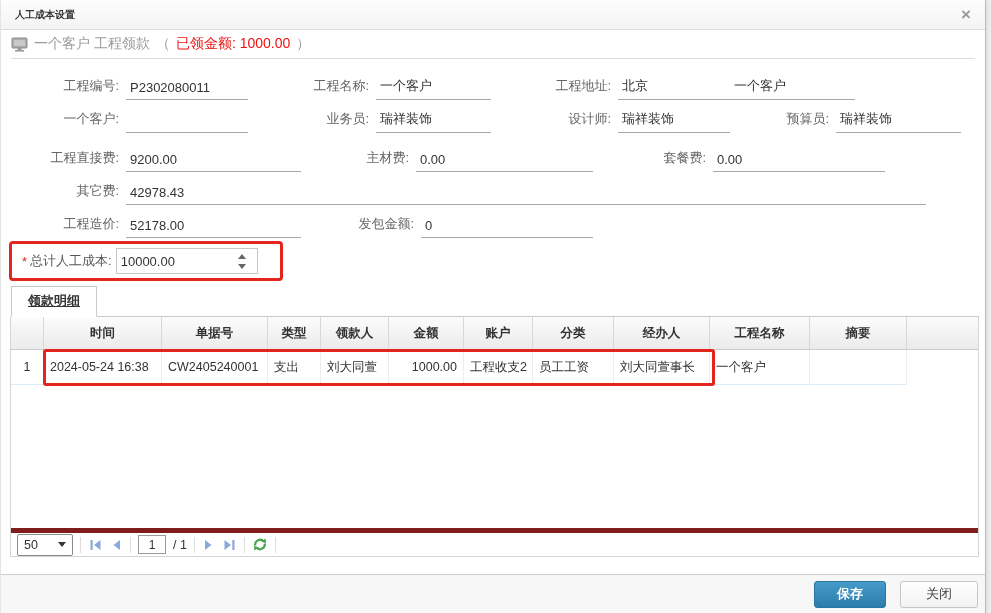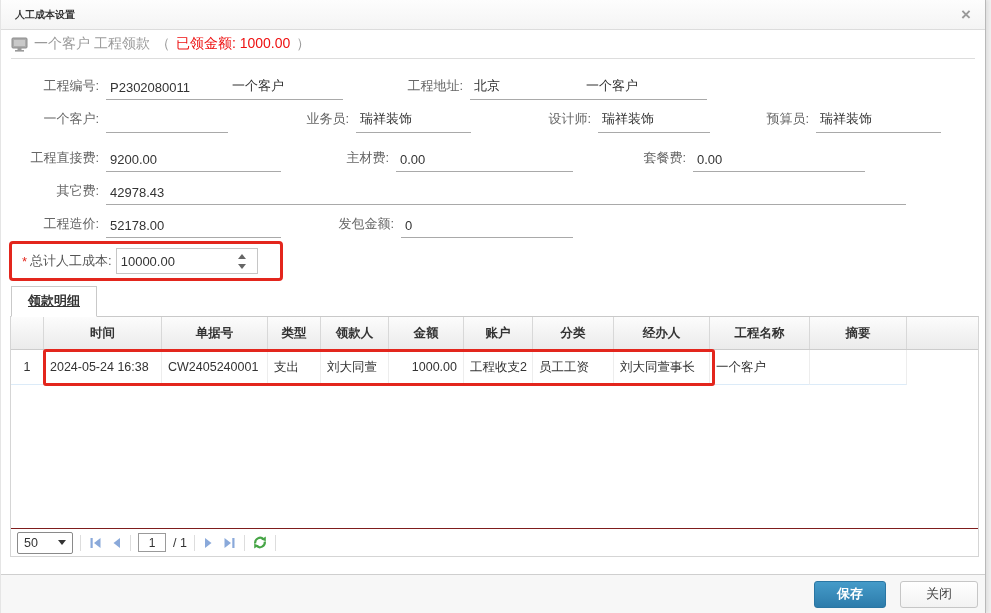--- a/index.html
+++ b/index.html
@@ -32,21 +32,21 @@
   
   .summary {
     height: 29px; margin: 0 10px;
     display: flex; align-items: center; gap: 6px;
     border-bottom: 1px solid #ddd;
     font-size: 14px; color: #9a9a9a;
   }
   .summary .received { color: #ee1111; }
   .summary .paren { color: #9a9a9a; }
   
-  .form { padding-top: 8px; font-size: 13px; }
+  .form { padding-top: 8px; font-size: 13px; padding-left: 20px; }
   .frow { display: flex; height: 33px; margin-left: 10px; }
   .frow.gap { margin-top: 6px; }
   .pair { display: flex; align-items: flex-end; }
   .lbl { text-align: right; padding: 0 7px 5px 0; color: #666; white-space: nowrap; }
   .fld {
     border-bottom: 1px solid #a9a9a9;
     padding: 0 0 4px 4px; color: #333; white-space: nowrap; overflow: hidden;
   }
   
   .labor-box {
@@ -101,21 +101,21 @@
   .td.center { justify-content: center; }
   .td.right  { justify-content: flex-end; }
   .td.nb { border-right: 0; border-bottom: 0; }
   .row-highlight {
     position: absolute; left: 32px; top: 32px; width: 672px; height: 37px;
     border: 3px solid #e3261d; border-radius: 3px; pointer-events: none; z-index: 3;
   }
   
   .pager {
     margin-top: auto; height: 28px;
-    border-top: 1px solid #7f1d1d;
+    border-top: 5px solid #7f1d1d;
     background: #fff;
     display: flex; align-items: center; padding: 0 6px; gap: 7px;
     font-size: 12.5px; color: #333;
   }
   .pselect {
     display: flex; align-items: center; justify-content: space-between;
     width: 56px; height: 22px; border: 1px solid #8a8a8a; border-radius: 2px;
     padding: 0 6px; background: #fff; cursor: pointer; font-size: 12.5px;
   }
   .chev { width: 0; height: 0; border-left: 4px solid transparent; border-right: 4px solid transparent; border-top: 5px solid #333; }
@@ -164,20 +164,21 @@
     <span class="paren">）</span>
   </div>
 
   <div class="form">
     <div class="frow">
       <div class="pair">
           <span class="lbl" style="width:95px">工程编号:</span>
           <span class="fld" style="width:122px">P2302080011</span>
         </div>
       <div class="pair">
+          <span class="lbl" style="width:128px">工程名称:</span>
           <span class="fld" style="width:115px">一个客户</span>
         </div>
       <div class="pair">
           <span class="lbl" style="width:127px">工程地址:</span>
           <span class="fld" style="width:112px">北京</span>
         </div>
       <div class="pair">
           <span class="fld" style="width:125px">一个客户</span>
         </div>
     </div>

